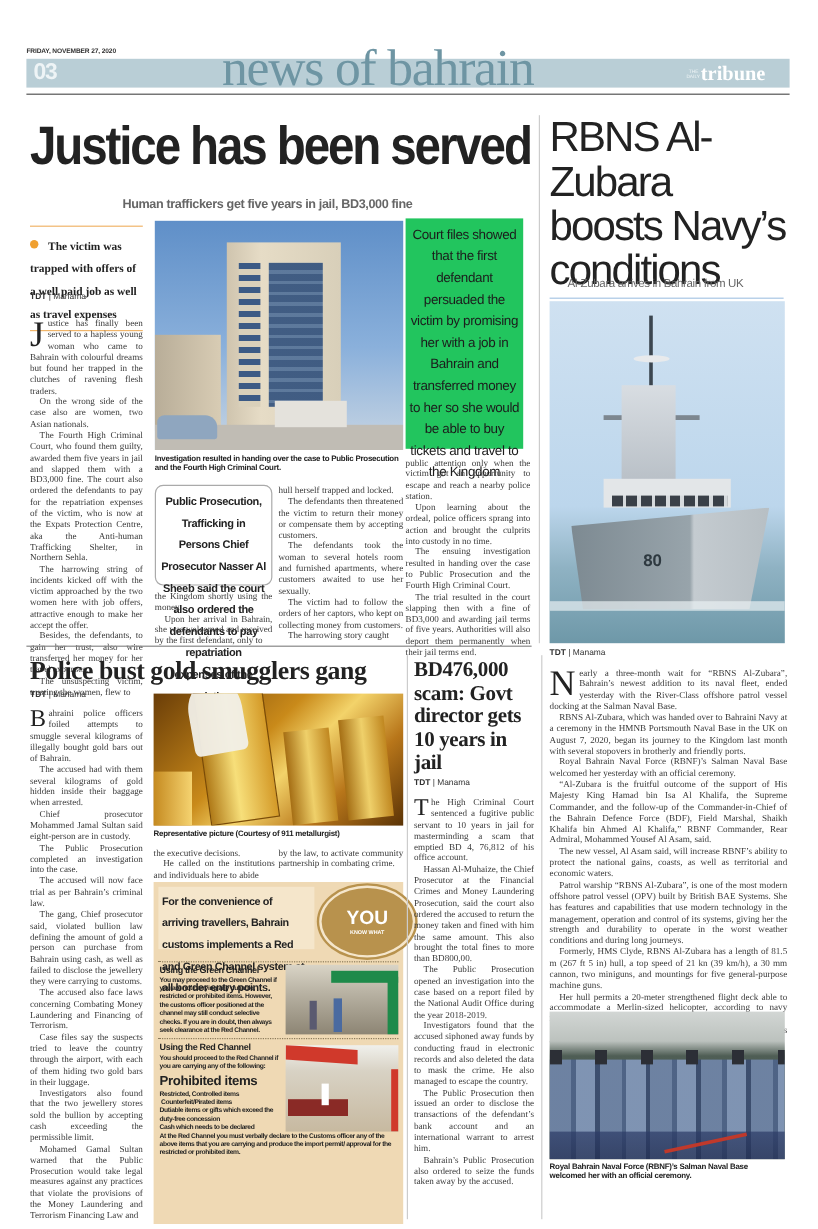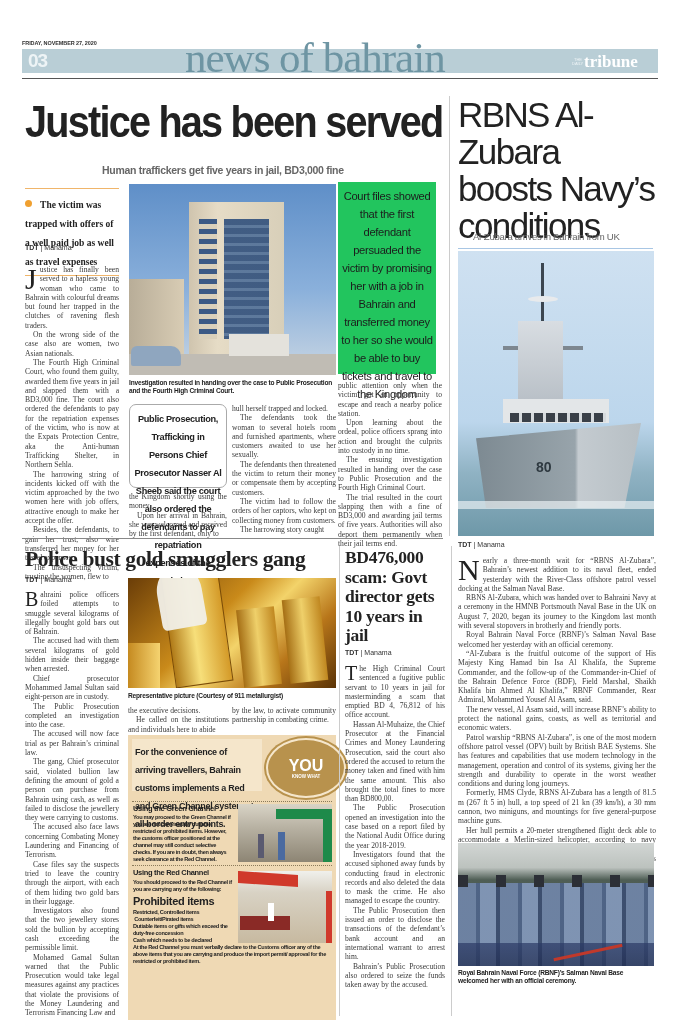--- a/index.html
+++ b/index.html
@@ -69,22 +69,22 @@
 
 <div class="abs cond" style="left:129px;top:404px;width:98px;height:84px;border:1px solid #aaa;border-radius:7px;padding:3px 4px;text-align:center;">
   <span style="font-size:9.2px;line-height:9.4px;font-weight:bold;color:#222;">Public Prosecution, Trafficking in Persons Chief Prosecutor Nasser Al Sheeb said the court also ordered the defendants to pay repatriation expenses of the victim</span>
 </div>
 <div class="abs body-text" style="left:129px;top:492px;width:98px;">
   <p class="first">the Kingdom shortly using the money.</p>
   <p>Upon her arrival in Bahrain, she was welcomed and received by the first defendant, only to</p>
 </div>
 <div class="abs body-text" style="left:232px;top:404px;width:104px;">
   <p class="first">hull herself trapped and locked.</p>
+  <p>The defendants then threatened the victim to return their money or compensate them by accepting customers.</p>
   <p>The defendants took the woman to several hotels room and furnished apartments, where customers awaited to use her sexually.</p>
-  <p>The defendants then threatened the victim to return their money or compensate them by accepting customers.</p>
   <p>The victim had to follow the orders of her captors, who kept on collecting money from customers.</p>
   <p>The harrowing story caught</p>
 </div>
 
 <div class="abs cond" style="left:338px;top:182px;width:98px;height:192px;background:#22c55e;padding:4px 3px;text-align:center;">
   <span style="font-size:11.2px;line-height:12.3px;color:#1c1c1c;">Court files showed that the first defendant persuaded the victim by promising her with a job in Bahrain and transferred money to her so she would be able to buy tickets and travel to the Kingdom</span>
 </div>
 <div class="abs body-text" style="left:338px;top:381px;width:104px;">
   <p class="first">public attention only when the victim got an opportunity to escape and reach a nearby police station.</p>
   <p>Upon learning about the ordeal, police officers sprang into action and brought the culprits into custody in no time.</p>

